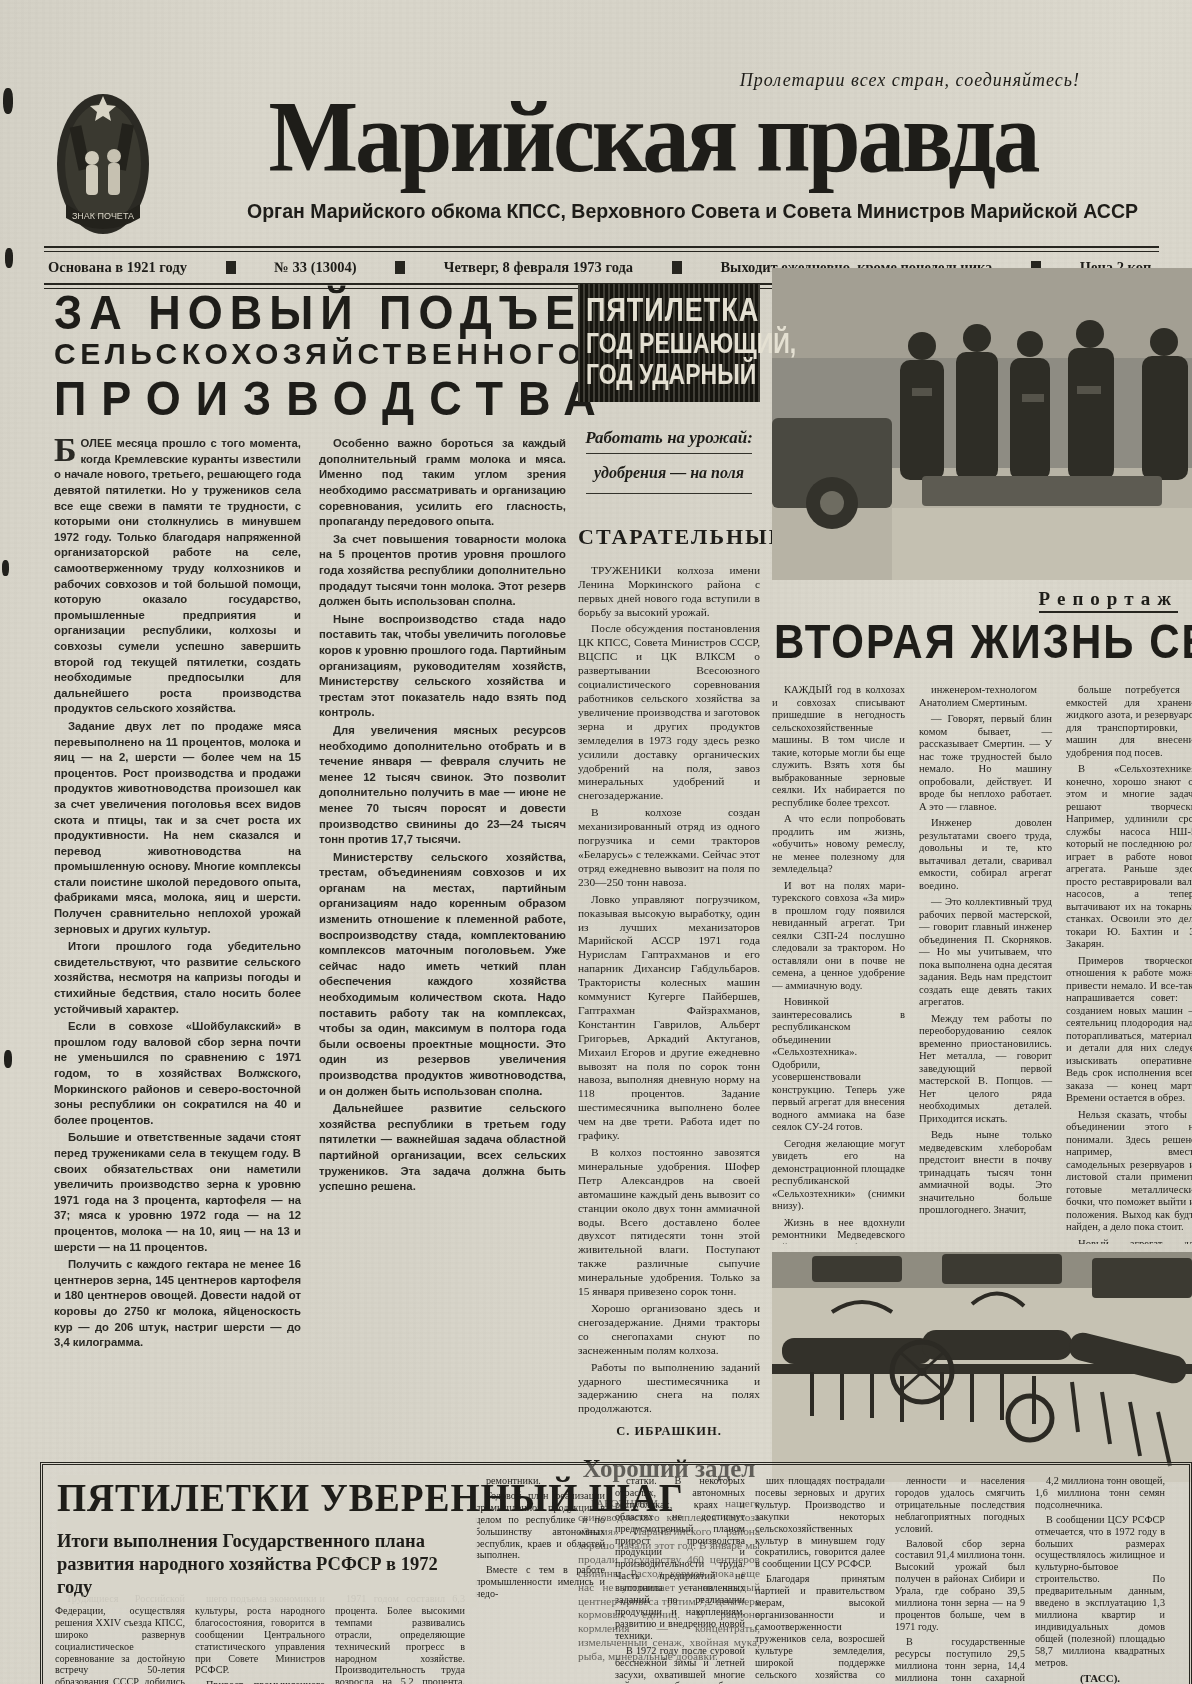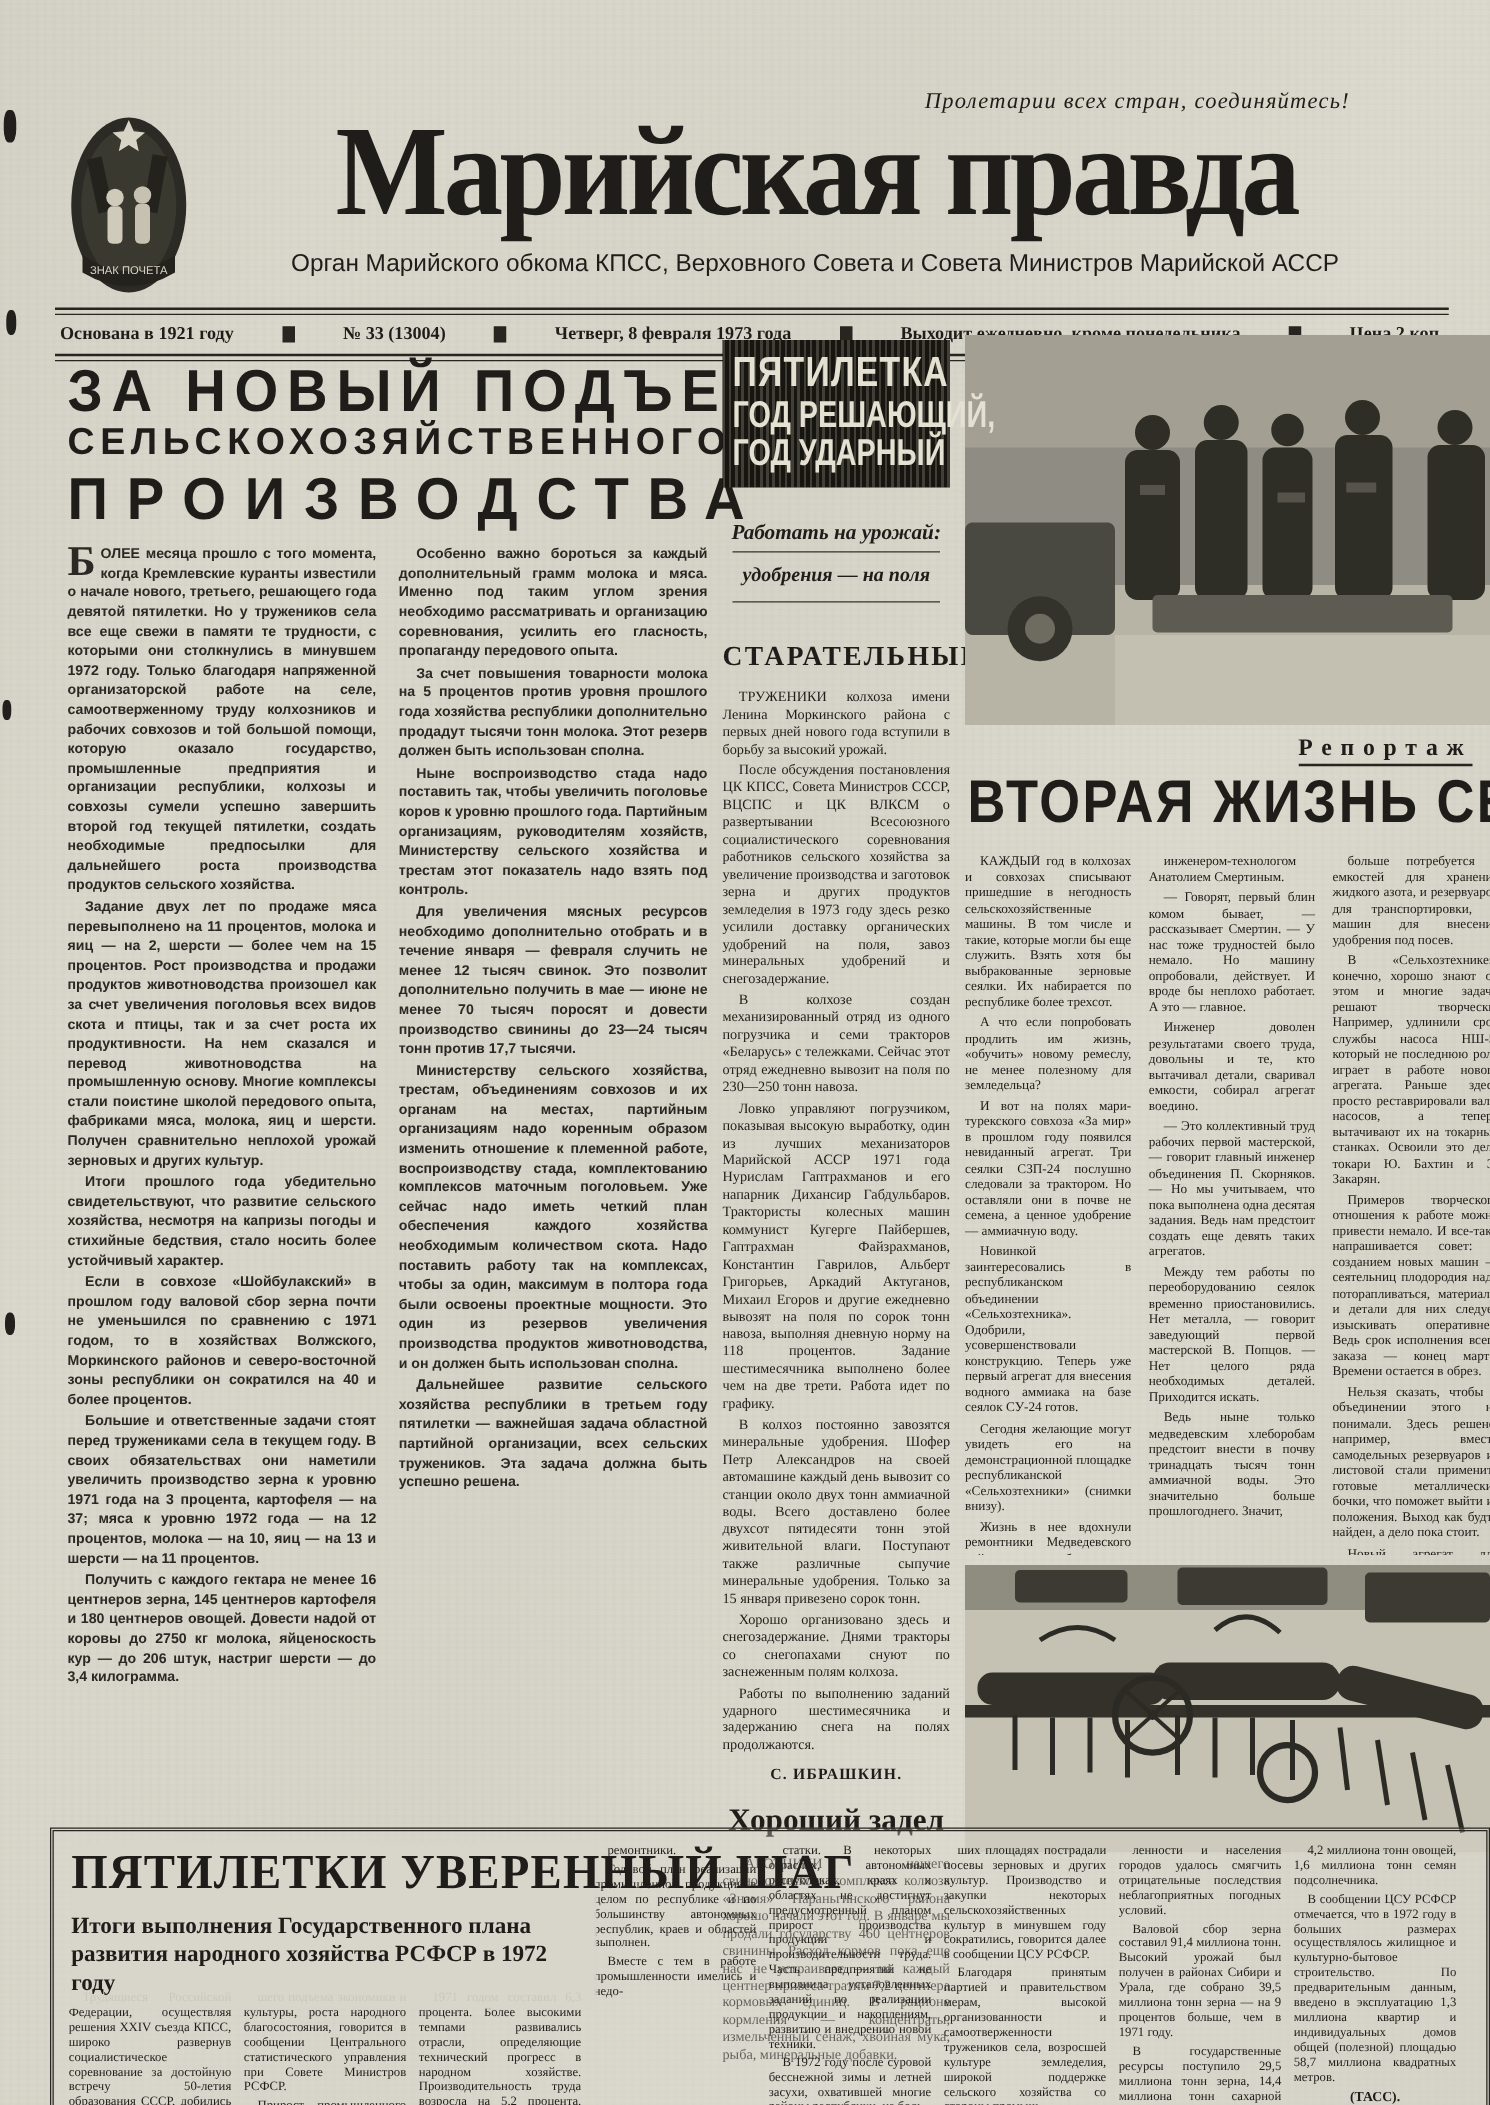--- a/index.html
+++ b/index.html
@@ -13,22 +13,22 @@
   .speck{position:absolute;background:#21201c;border-radius:40%;}
 
   
   .hdr{position:absolute;left:40px;top:58px;width:1115px;}
   .slogan{position:absolute;right:75px;top:12px;font-weight:normal;font-style:italic;
           font-size:18px;letter-spacing:1px;}
   .logo{position:absolute;left:12px;top:28px;width:102px;height:160px;}
   .mast-title{position:absolute;left:118px;top:28px;width:990px;text-align:center;
           font-weight:bold;font-size:95px;letter-spacing:-3px;line-height:1;
           transform:scaleY(1.08);transform-origin:top left;white-space:nowrap;}
-  .mast-sub{position:absolute;left:137px;top:142px;width:950px;text-align:center;
-          font-family:"Liberation Sans",sans-serif;font-weight:normal;font-size:19.5px;}
+  .mast-sub{position:absolute;left:148px;top:142px;width:950px;text-align:right;
+          font-family:"Liberation Sans",sans-serif;font-weight:bold;font-size:19.5px;}
   .rule2{border-top:2.5px solid #26251f;border-bottom:1.5px solid #26251f;height:3px;}
   .infobar{position:absolute;left:4px;top:188px;width:1115px;}
   .inforow{display:flex;align-items:center;justify-content:space-between;
            padding:7px 4px 7px 4px;font-weight:bold;font-size:14.5px;}
   .sq{display:inline-block;width:10px;height:13px;background:#26251f;}
 
   
   .main{position:absolute;left:40px;top:268px;width:1148px;height:1192px;display:flex;}
   .vrule{width:1px;background:#8e8a7c;margin:0 6px;}
 
@@ -44,21 +44,21 @@
   .ed-col{width:247px;font-family:"Liberation Sans",sans-serif;font-weight:bold;
           font-size:11.3px;line-height:15.6px;text-align:justify;color:#2a2924;}
   .ed-col p{margin:0 0 2px 0;text-indent:14px;}
   .ed-col p.nofirst{text-indent:0;}
   .ed-gut{width:18px;}
   .dropcap{float:left;font-size:34px;line-height:28px;font-weight:bold;padding-right:4px;
            font-family:"Liberation Serif",serif;}
 
   
   .midcol{width:182px;}
-  .fyp{background:#16150f;padding:10px 8px 12px 8px;margin-top:4px;position:relative;
+  .fyp{background:#16150f;padding:10px 8px 12px 8px;margin-top:16px;position:relative;
        background-image:repeating-linear-gradient(90deg,rgba(215,210,195,.22) 0 2px,transparent 2px 5px);}
   .fyp-l1{color:#e4e0d2;font-family:"Liberation Sans",sans-serif;font-weight:bold;
           font-size:27px;letter-spacing:1px;text-align:center;transform:scaleY(1.25);line-height:1.25;}
   .fyp-year{text-align:center;font-family:"Liberation Sans",sans-serif;font-weight:bold;
           font-size:44px;letter-spacing:10px;color:rgba(20,19,13,.15);
           -webkit-text-stroke:2.5px #ddd8c8;line-height:1.15;}
   .fyp-l2{color:#e4e0d2;font-family:"Liberation Sans",sans-serif;font-weight:bold;
           font-size:23px;text-align:center;transform:scaleY(1.3);line-height:1.35;white-space:nowrap;}
   .rubric{margin-top:26px;text-align:center;font-style:italic;font-weight:bold;font-size:17px;}
   .rubric .r2{font-size:16px;padding:5px 0 6px 0;}

